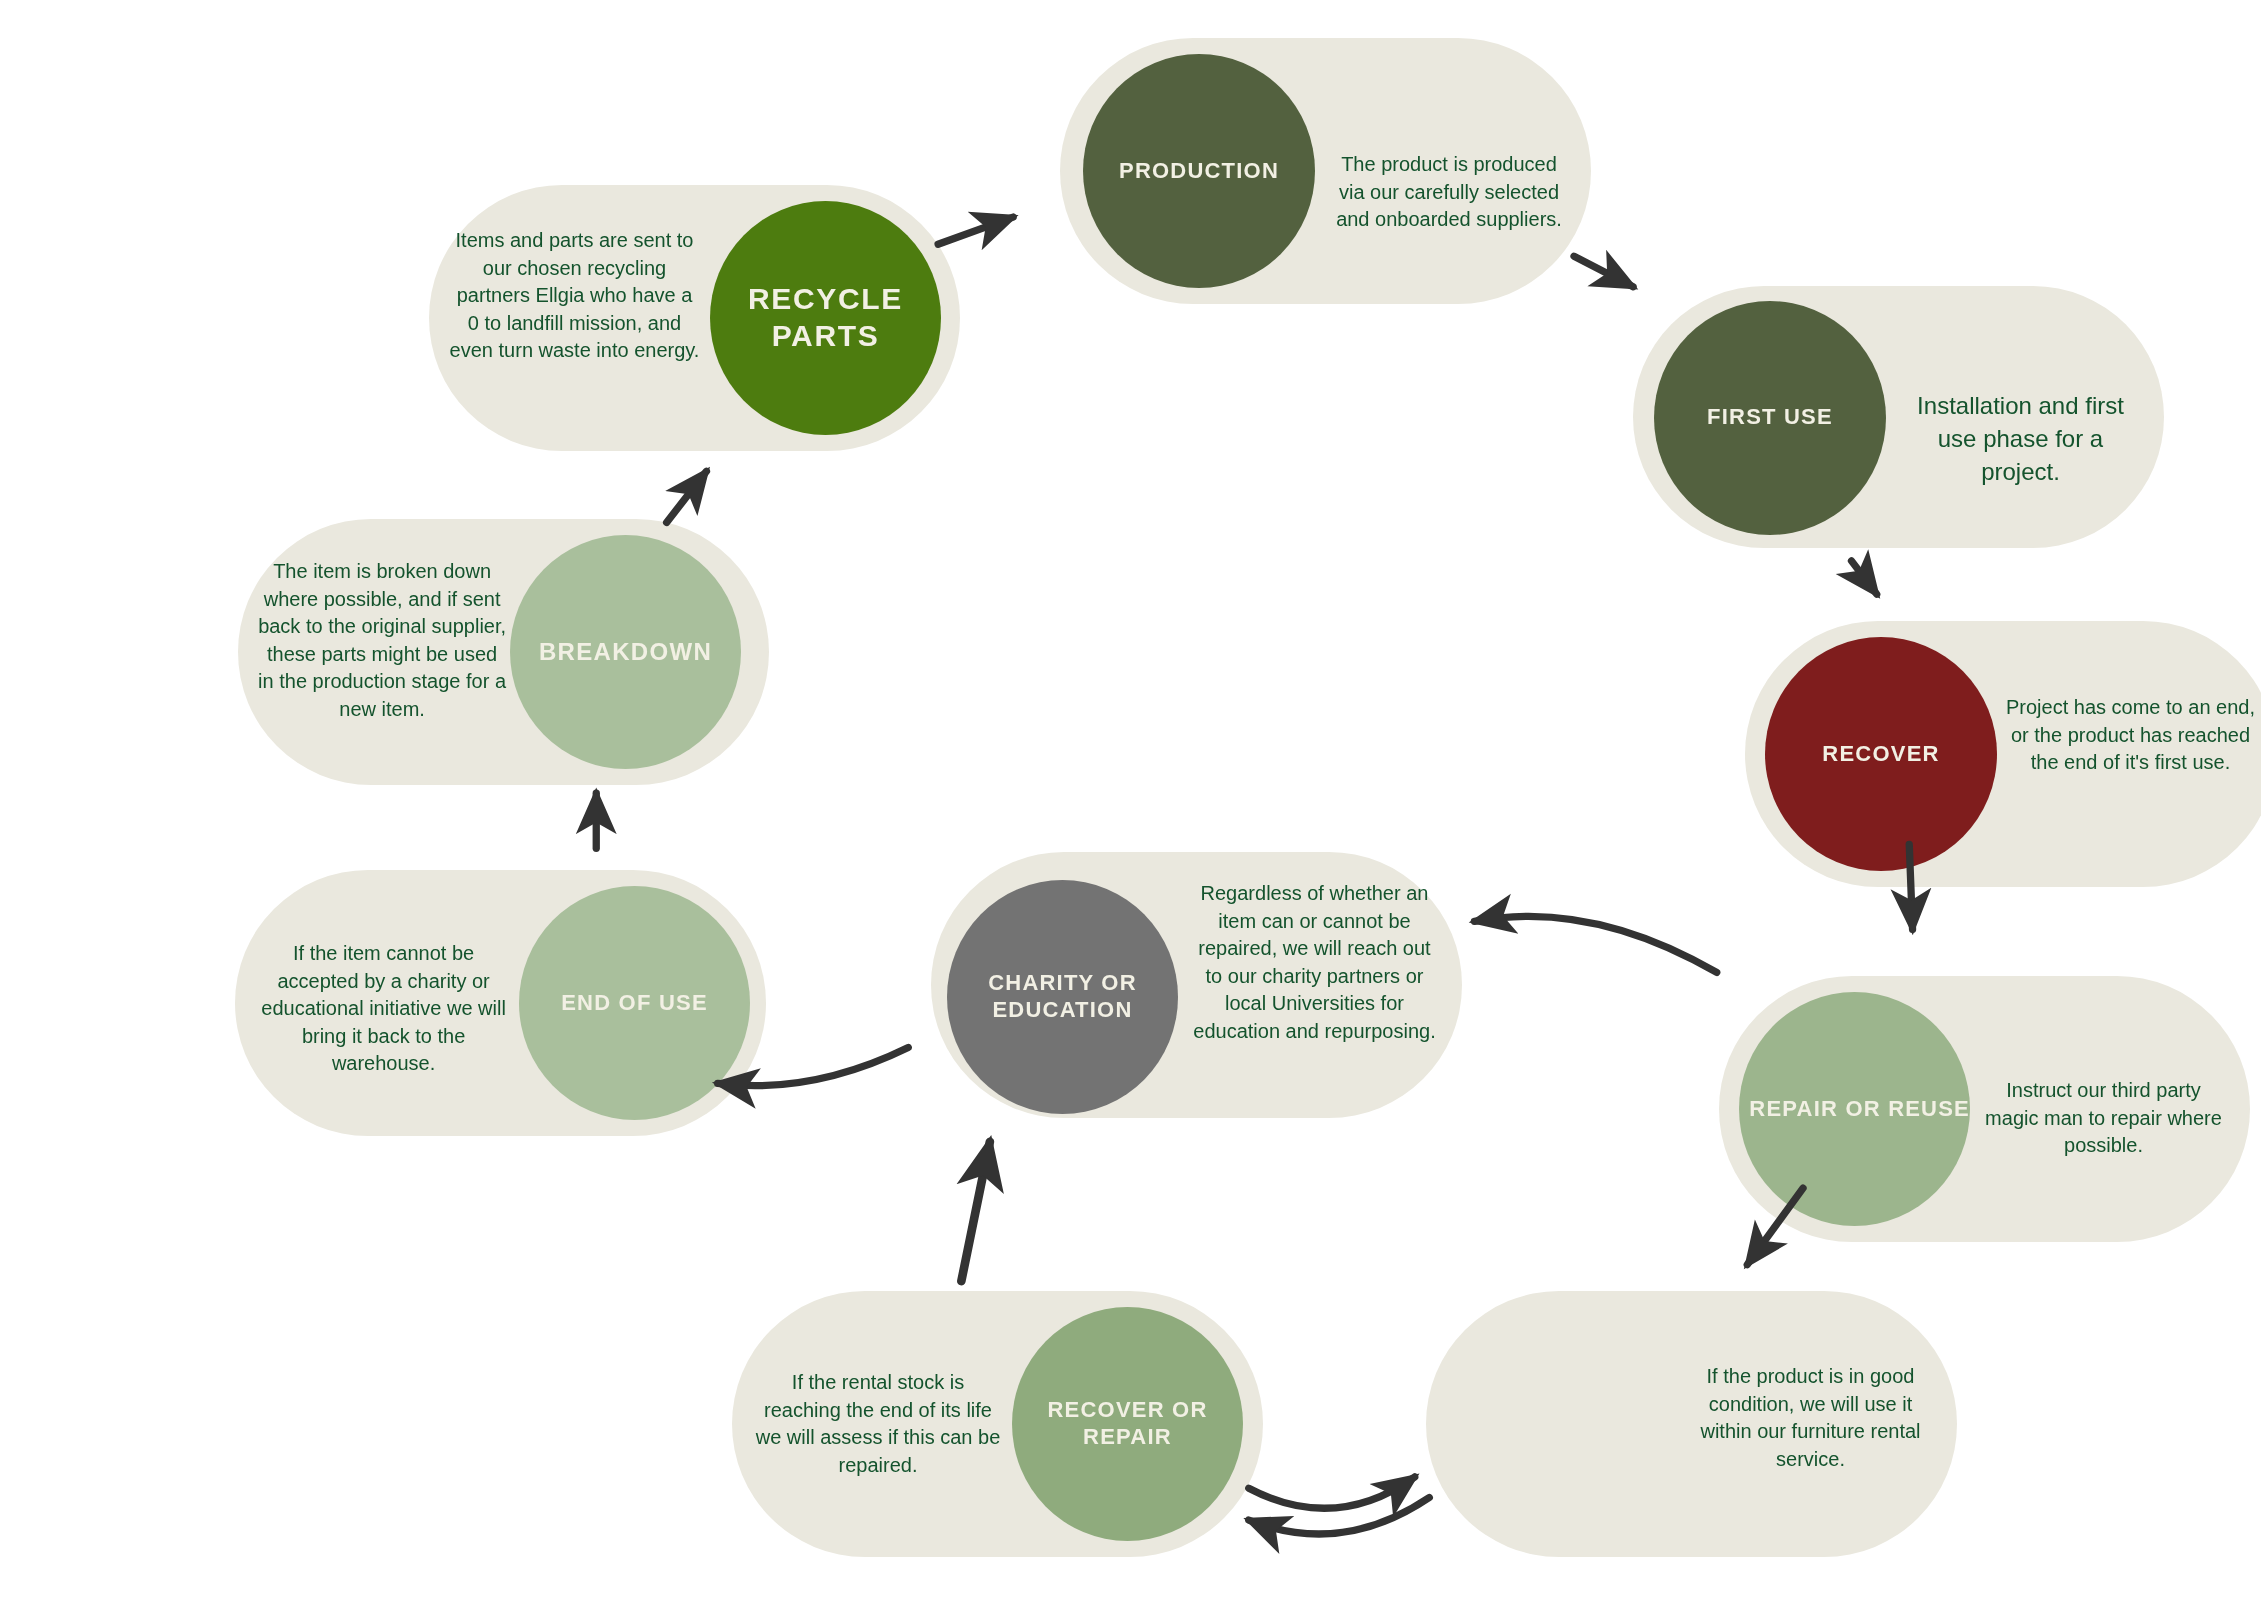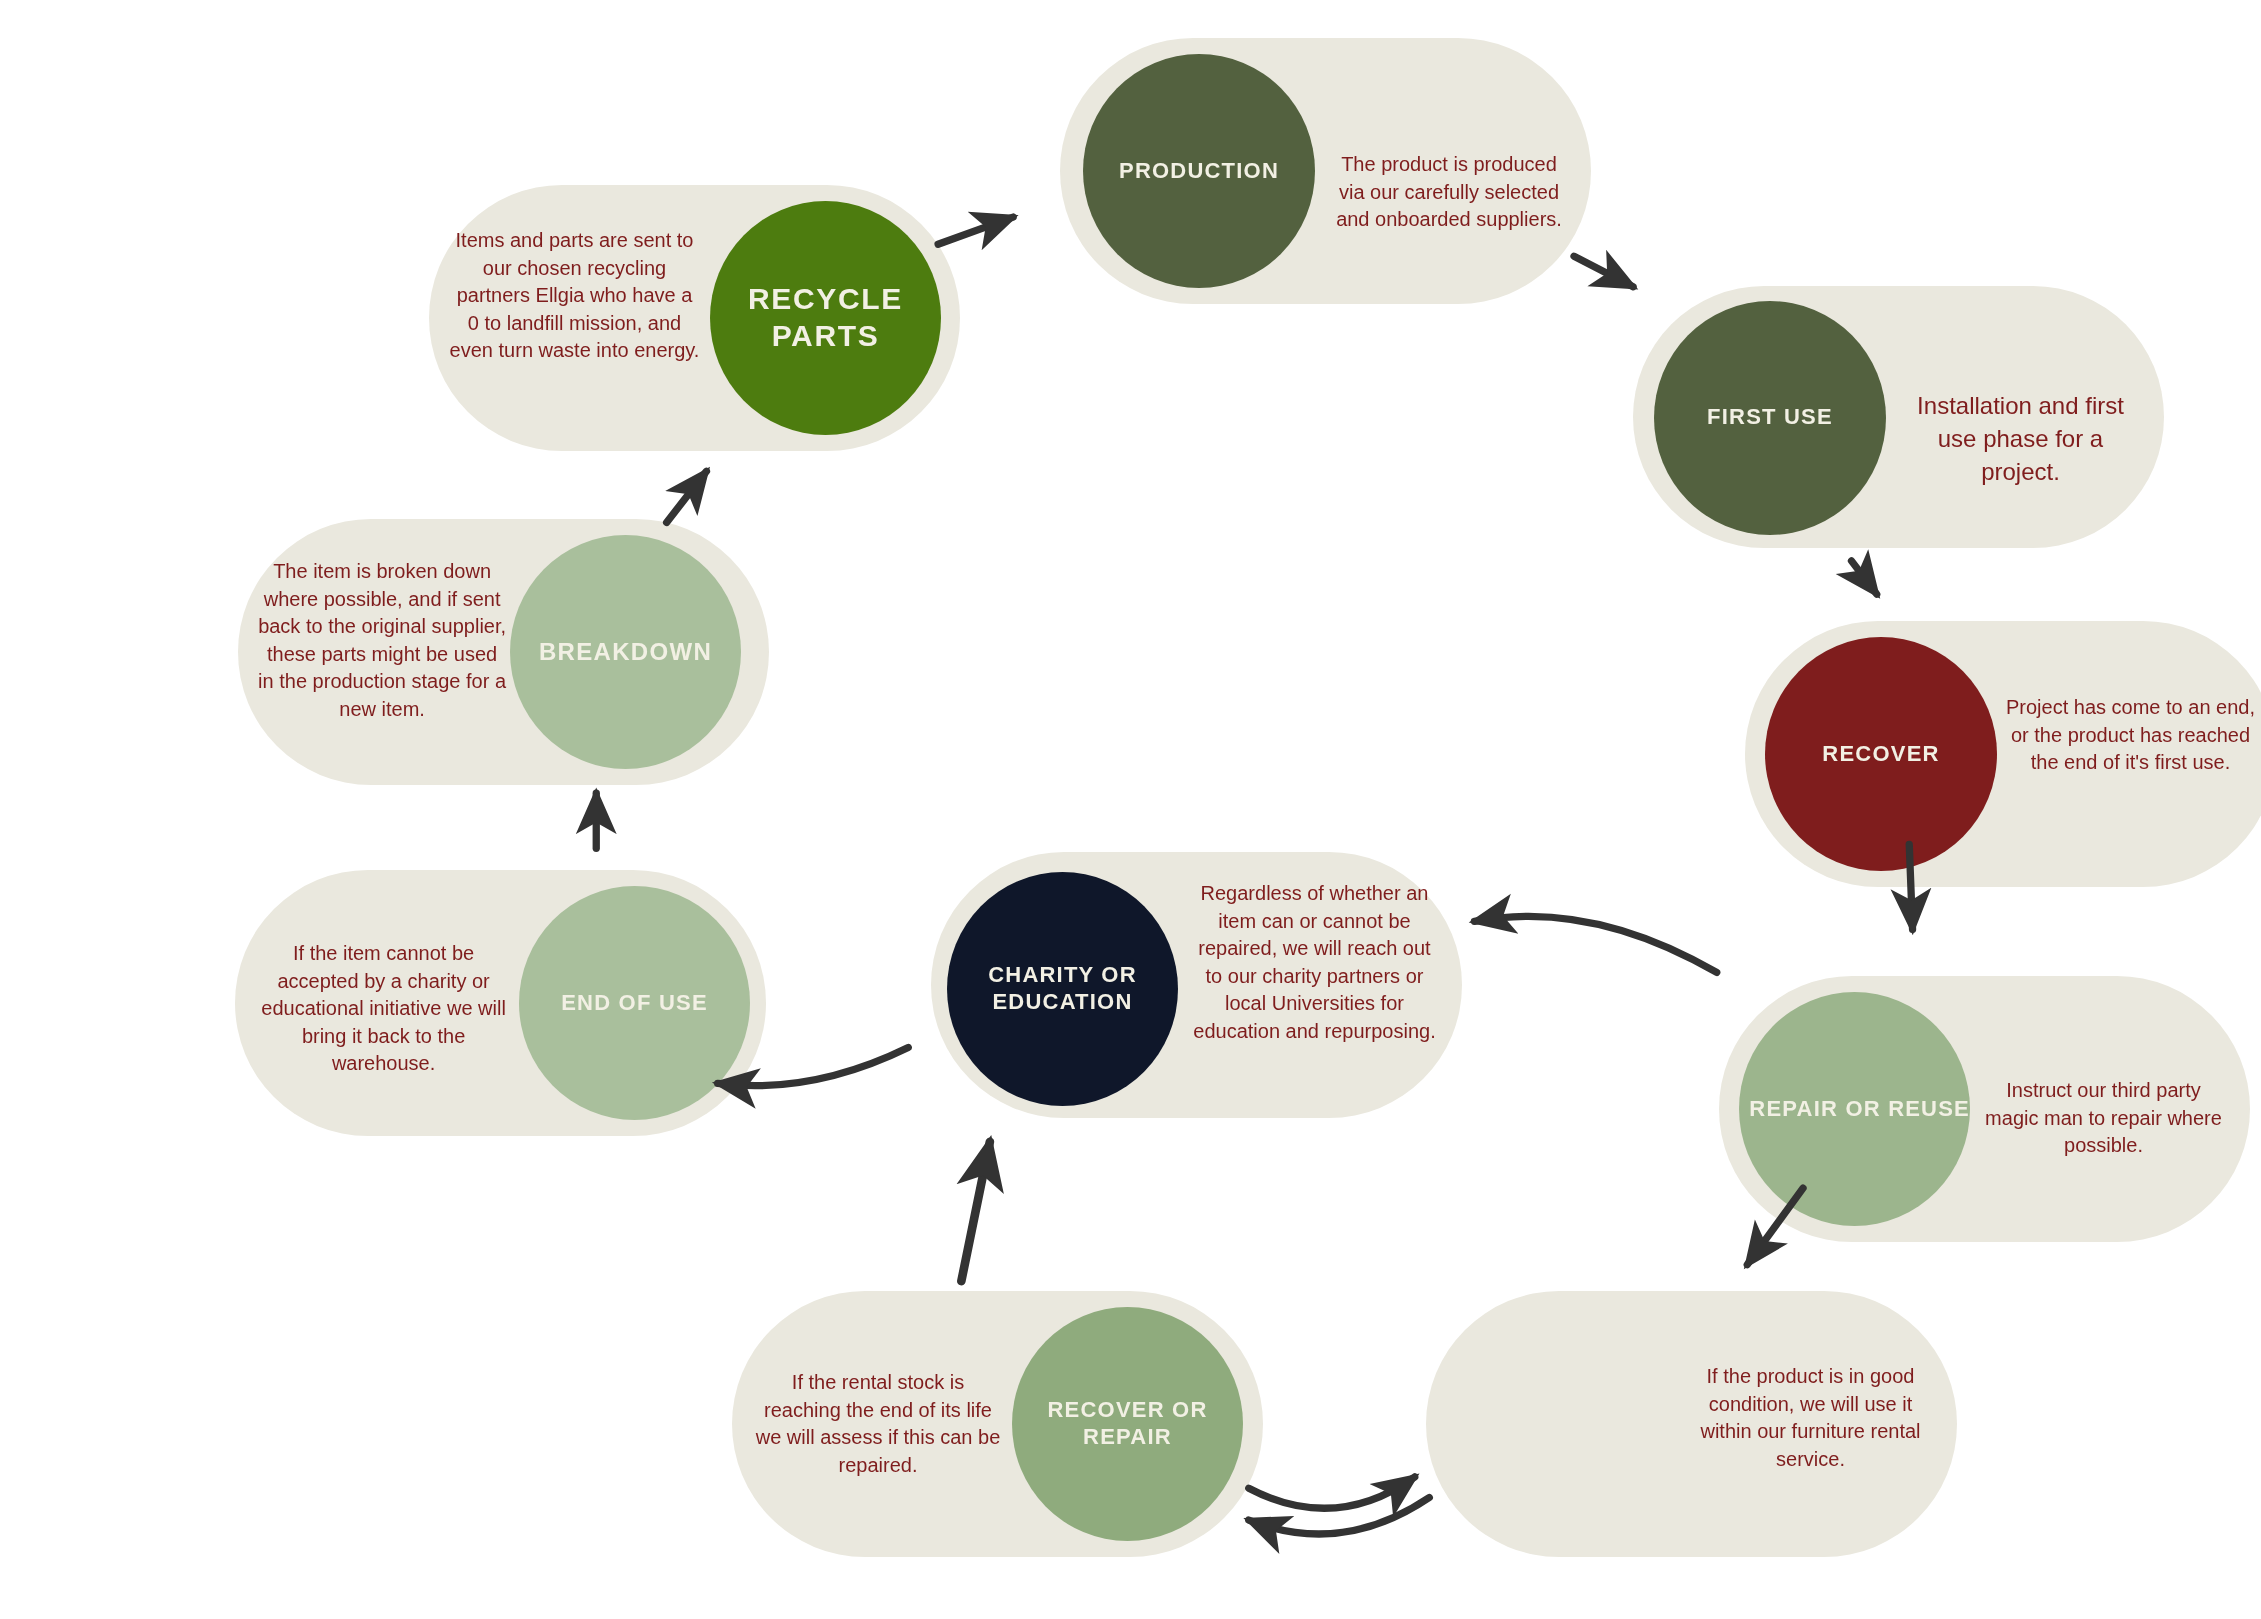--- a/index.html
+++ b/index.html
@@ -32,21 +32,21 @@
     text-align: center;
     color: #f2f0e4;
     font-weight: 700;
     letter-spacing: 0.055em;
     line-height: 1.22;
     z-index: 2;
   }
   .node .desc {
     position: absolute;
     text-align: center;
-    color: #7f1d1d;
+    color: #14532d;
     line-height: 1.38;
     font-weight: 400;
     z-index: 1;
   }
   .arrows {
     position: absolute;
     left: 0;
     top: 0;
     width: 2261px;
     height: 1619px;
@@ -147,21 +147,21 @@
   </div>
 
   <div class="node" style="left:708px; top:1291px; width:531px; height:266px; border-radius:133px;">
     <div class="disc" style="left:280px; top:16px; width:231px; height:234px; background:#8fab7d; font-size:22px;">
       <span>RECOVER OR REPAIR</span>
     </div>
     <div class="desc" style="left:20px; top:78px; width:252px; font-size:20px;">If the rental stock is reaching the end of its life we will assess if this can be repaired.</div>
   </div>
 
   <div class="node" style="left:907px; top:852px; width:531px; height:266px; border-radius:133px;">
-    <div class="disc" style="left:16px; top:20px; width:231px; height:234px; background:#0f172a; font-size:22px;">
+    <div class="disc" style="left:16px; top:28px; width:231px; height:234px; background:#737373; font-size:22px;">
       <span>CHARITY OR EDUCATION</span>
     </div>
     <div class="desc" style="left:258px; top:28px; width:251px; font-size:20px;">Regardless of whether an item can or cannot be repaired, we will reach out to our charity partners or local Universities for education and repurposing.</div>
   </div>
 
   <div class="node" style="left:211px; top:870px; width:531px; height:266px; border-radius:133px;">
     <div class="disc" style="left:284px; top:16px; width:231px; height:234px; background:#a9bf9c; font-size:22px;">
       <span>END OF USE</span>
     </div>
     <div class="desc" style="left:18.6px; top:70px; width:260px; font-size:20px;">If the item cannot be accepted by a charity or educational initiative we will bring it back to the warehouse.</div>

